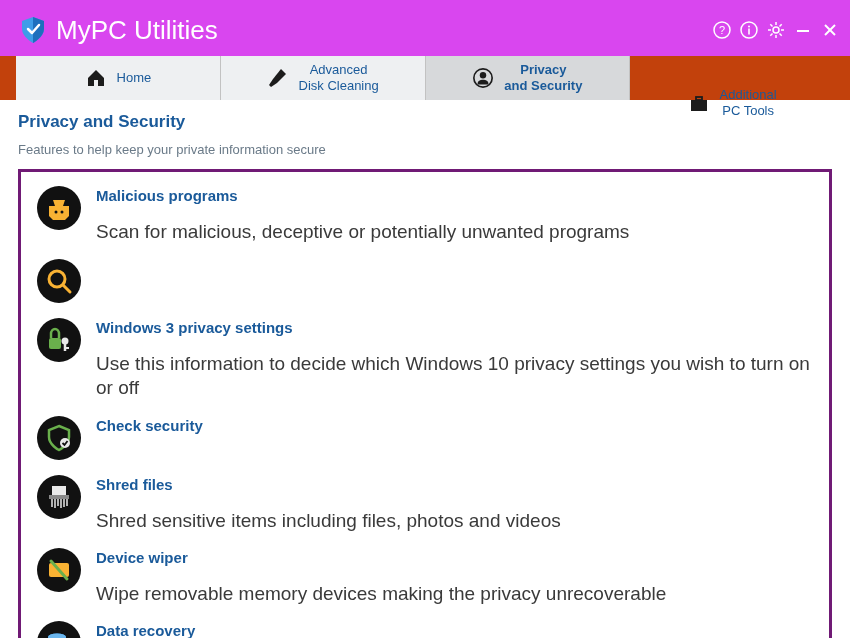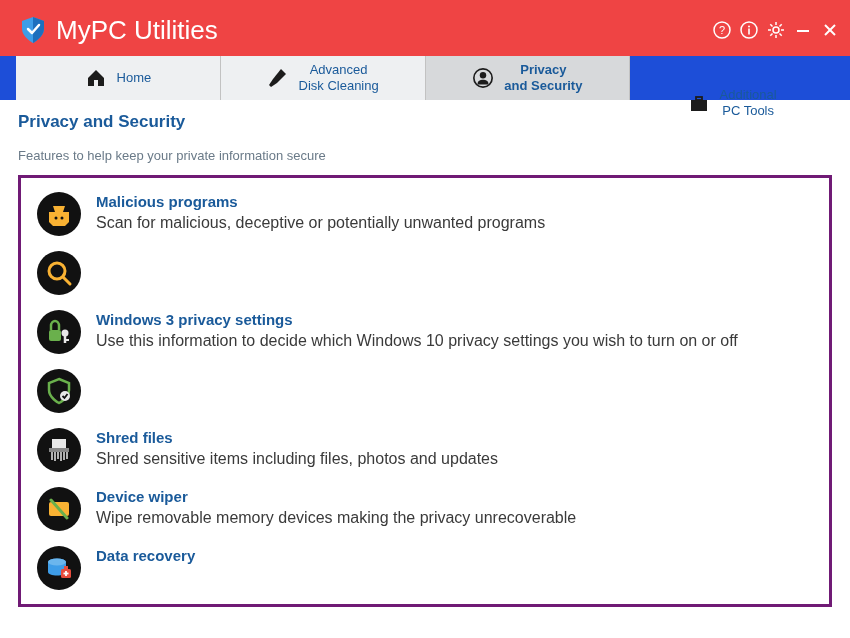--- a/index.html
+++ b/index.html
@@ -1,40 +1,40 @@
 <!DOCTYPE html>
 <html><head>
 <meta charset="utf-8">
 <style>
 * { margin: 0; padding: 0; box-sizing: border-box; font-family: "Segoe UI", Arial, sans-serif; }
 body { width: 850px; height: 638px; background: #fff; overflow: hidden; }
 
-.titlebar { height: 56px; background: #ef4444; display: flex; align-items: center; padding: 4px 10px 0 18px; }
+.titlebar { height: 56px; background: #d946ef; display: flex; align-items: center; padding: 4px 10px 0 18px; }
 .logo-wrap { display: flex; align-items: center; gap: 8px; }
 .app-title { color: #fff; font-size: 26px; font-weight: 400; }
 .title-controls { margin-left: auto; display: flex; gap: 7px; align-items: center; }
 .title-controls span { color: #fff; width: 20px; height: 20px; display: flex; align-items: center; justify-content: center; cursor: pointer; font-size: 16px; }
 
-.tabbar { background: #1d4ed8; height: 44px; display: flex; padding-left: 16px; gap: 0; }
+.tabbar { background: #c2410c; height: 44px; display: flex; padding-left: 16px; gap: 0; }
 .tab { background: #eef0f2; flex: 1; display: flex; align-items: center; justify-content: center; gap: 10px; border-right: 1px solid #c2c2c2; font-size: 13px; color: #1a5a9a; cursor: pointer; }
 .tab:last-child { border-right: none; margin-right: 16px; margin-top: 47px;}
 .tab.active { background: #d7d9db; font-weight: bold; }
 .tab-label { text-align: center; line-height: 1.2; }
 .tab-icon { width: 22px; height: 22px; display: flex; align-items: center; justify-content: center; color: #1c1c1c; }
 
 .content { padding: 12px 18px 18px 18px; }
 .page-title { color: #1a5a9a; font-size: 17px; font-weight: bold; }
-.page-subtitle { color: #6a7a88; font-size: 13px; margin-top: 16px; margin-bottom: 12px; }
+.page-subtitle { color: #6a7a88; font-size: 13px; margin-top: 10px; margin-bottom: 12px; }
 
 .panel { border: 3px solid #701a75; padding: 14px 16px 10px 16px; }
 .item { display: flex; align-items: flex-start; gap: 15px; margin-bottom: 15px; cursor: pointer; }
 .item:last-child { margin-bottom: 4px; }
 .item-icon { width: 44px; height: 44px; border-radius: 50%; background: #111; flex-shrink: 0; display:flex; align-items:center; justify-content:center; position:relative; }
 .item-title { color: #1a5a9a; font-size: 15px; font-weight: bold; line-height: 1.3; }
-.item-desc { color: #3a3a3a; font-size: 16px; line-height: 1.3; margin-top: 1px; }
+.item-desc { color: #3a3a3a; font-size: 19px; line-height: 1.3; margin-top: 14px; }
 </style>
 </head>
 <body>
 
 <div class="titlebar">
   <div class="logo-wrap">
     <svg width="30" height="30" viewBox="0 0 30 30">
       <path d="M15 2 L26 6 L26 14 C26 22 15 28 15 28 C15 28 4 22 4 14 L4 6 Z" fill="#3e9de8" stroke="#fff" stroke-width="0"></path>
       <path d="M15 2 L26 6 L26 14 C26 22 15 28 15 28 Z" fill="#1d6fbd"></path>
       <path d="M10 14 L14 18 L21 10" stroke="#fff" stroke-width="2.5" fill="none" stroke-linecap="round" stroke-linejoin="round"></path>
@@ -172,41 +172,42 @@
 
     <div class="item">
       <div class="item-icon">
         <svg width="30" height="30" viewBox="0 0 30 30">
             <path d="M15 3 L25 7 L25 14 C25 22 15 27 15 27 C15 27 5 22 5 14 L5 7 Z" fill="none" stroke="#6ab04c" stroke-width="2.5"></path>
             <circle cx="21" cy="20" r="5" fill="#e8e8e8"></circle>
             <path d="M18.5 20 L20.5 22 L23.5 18" stroke="#111" stroke-width="1.8" fill="none"></path>
           </svg>
       </div>
       <div>
+        <div class="item-title">Check security</div>
       </div>
     </div>
 
     <div class="item">
       <div class="item-icon">
         <svg width="30" height="30" viewBox="0 0 30 30">
             <rect x="8" y="4" width="14" height="10" fill="#e8e8e8"></rect>
             <rect x="5" y="13" width="20" height="4" fill="#888"></rect>
             <g stroke="#e8e8e8" stroke-width="1.5">
               <line x1="8" y1="17" x2="8" y2="25"></line>
               <line x1="11" y1="17" x2="11" y2="26"></line>
               <line x1="14" y1="17" x2="14" y2="24"></line>
               <line x1="17" y1="17" x2="17" y2="26"></line>
               <line x1="20" y1="17" x2="20" y2="25"></line>
               <line x1="23" y1="17" x2="23" y2="24"></line>
             </g>
           </svg>
       </div>
       <div>
         <div class="item-title">Shred files</div>
-        <div class="item-desc">Shred sensitive items including files, photos and updates</div>
+        <div class="item-desc">Shred sensitive items including files, photos and videos</div>
       </div>
     </div>
 
     <div class="item">
       <div class="item-icon">
         <svg width="30" height="30" viewBox="0 0 30 30">
             <rect x="5" y="8" width="20" height="14" rx="2" fill="#f9b233"></rect>
             <line x1="7" y1="6" x2="23" y2="24" stroke="#6ab04c" stroke-width="3" stroke-linecap="round"></line>
           </svg>
       </div>

